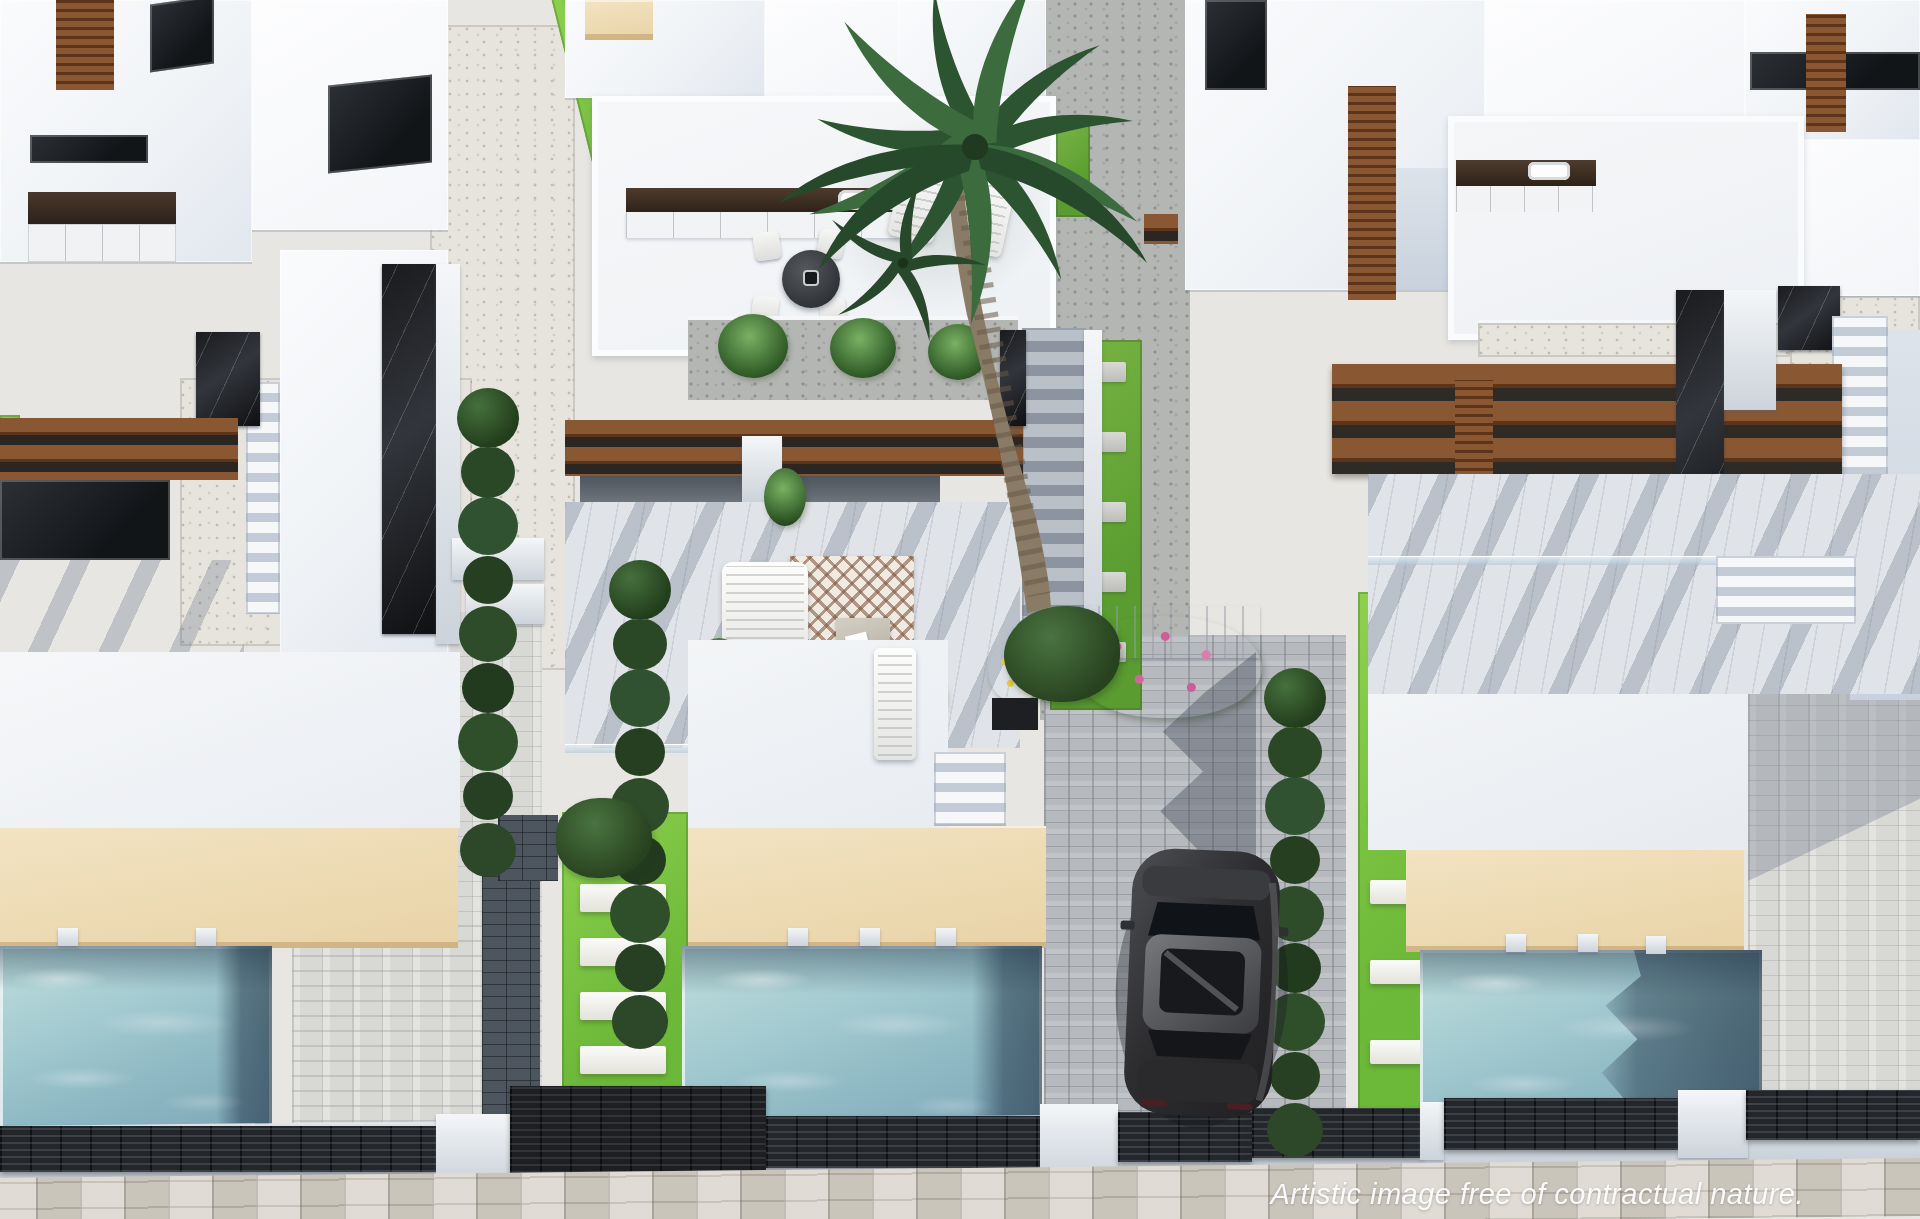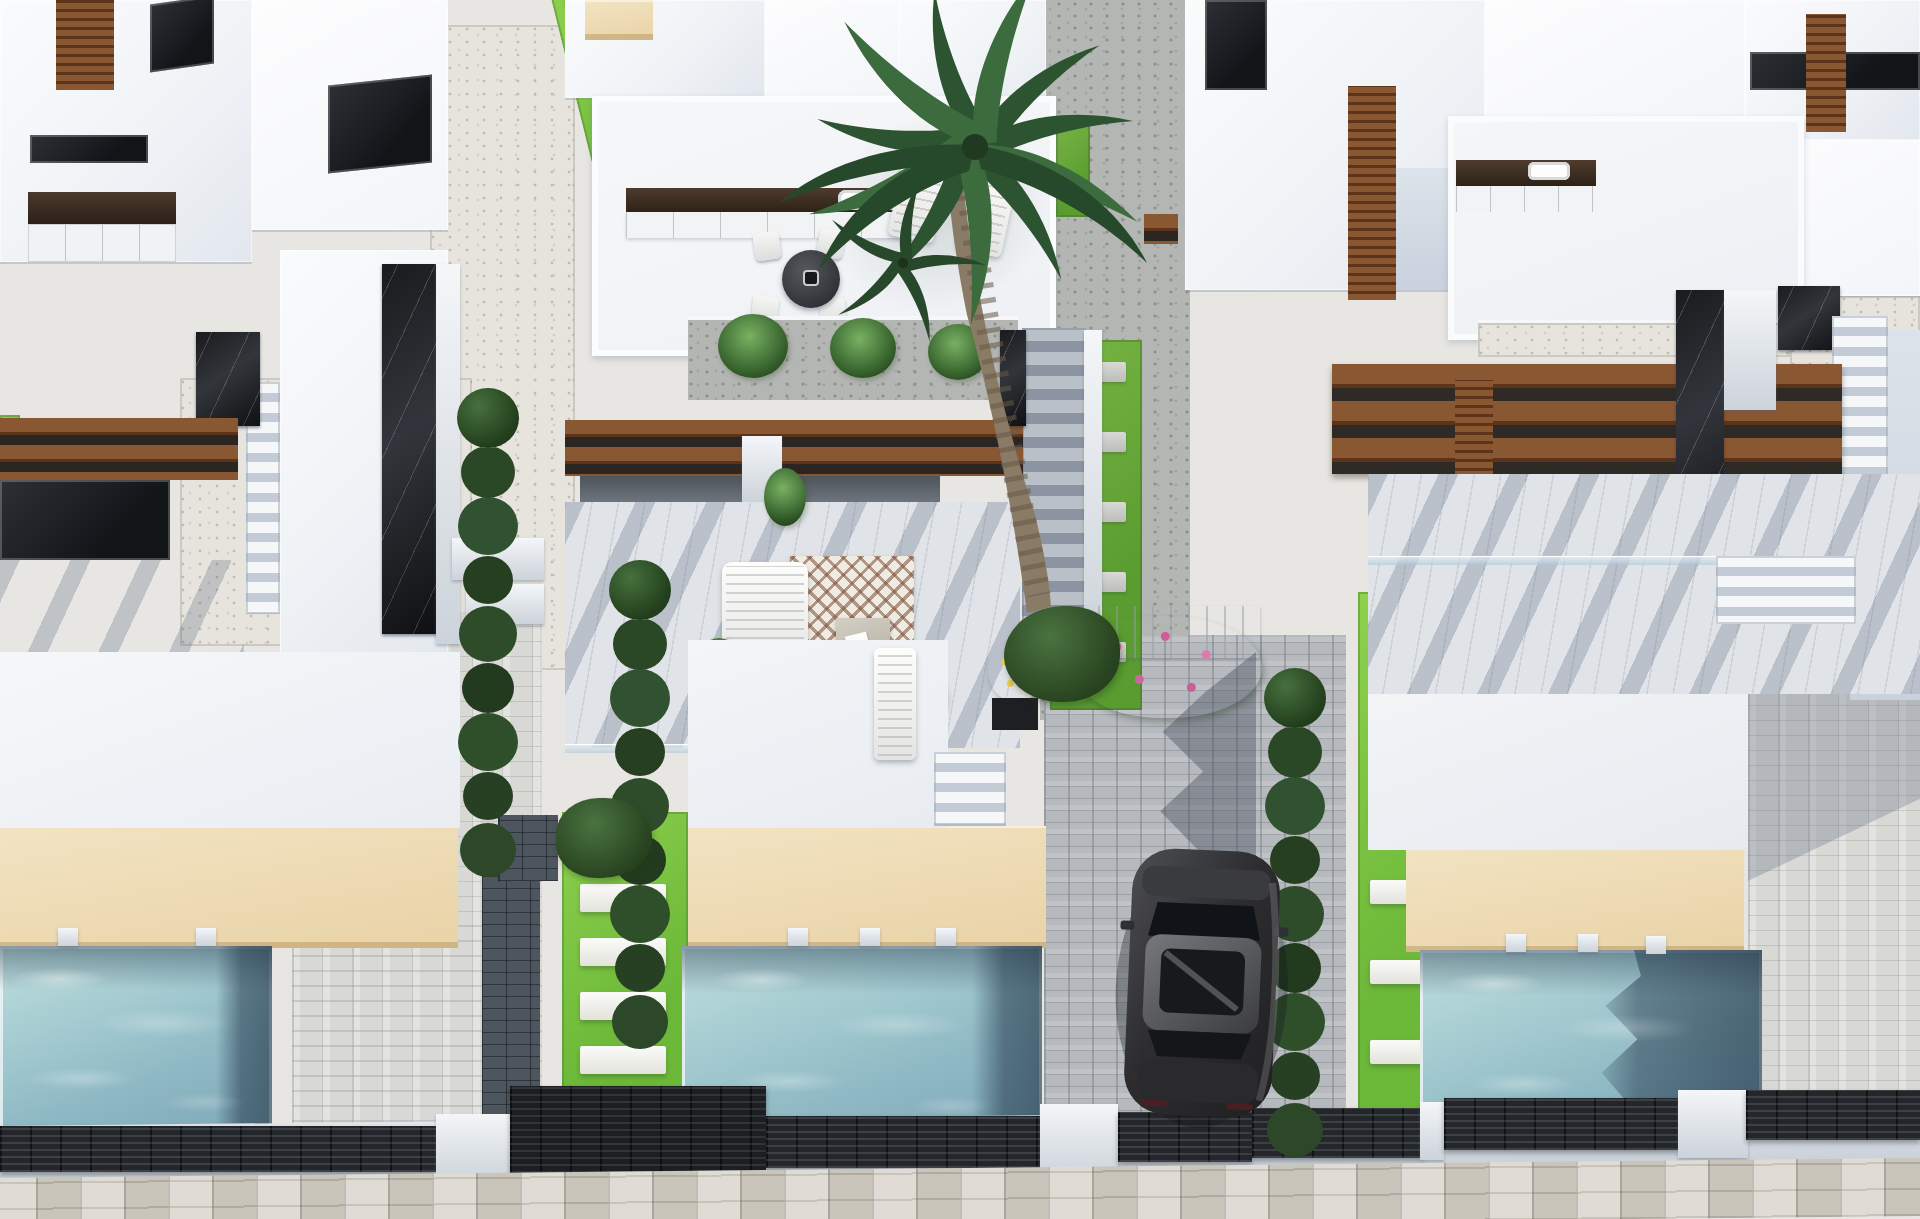--- a/index.html
+++ b/index.html
@@ -357,13 +357,14 @@
     <path d="M52,114 L126,168" stroke="rgba(255,255,255,.25)" stroke-width="6"></path>
     <path d="M38,192 L142,192 L132,218 L48,218 Z" fill="#14161a"></path>
     <rect x="30" y="222" width="120" height="40" rx="14" fill="#2a2a2d"></rect>
     <rect x="6" y="84" width="14" height="9" rx="3" fill="#2f3033"></rect>
     <rect x="160" y="84" width="14" height="9" rx="3" fill="#2f3033"></rect>
     <path d="M156,40 C166,110 166,200 152,258" stroke="rgba(255,255,255,.16)" stroke-width="7" fill="none"></path>
     <rect x="34" y="262" width="26" height="6" rx="3" fill="#4a1f24"></rect>
     <rect x="120" y="262" width="26" height="6" rx="3" fill="#4a1f24"></rect>
   </svg>
 
+  <div id="watermark" class="abs" style="right:116px;bottom:8px;">Artistic image free of contractual nature.</div>
 </div>
 
 </body></html>

